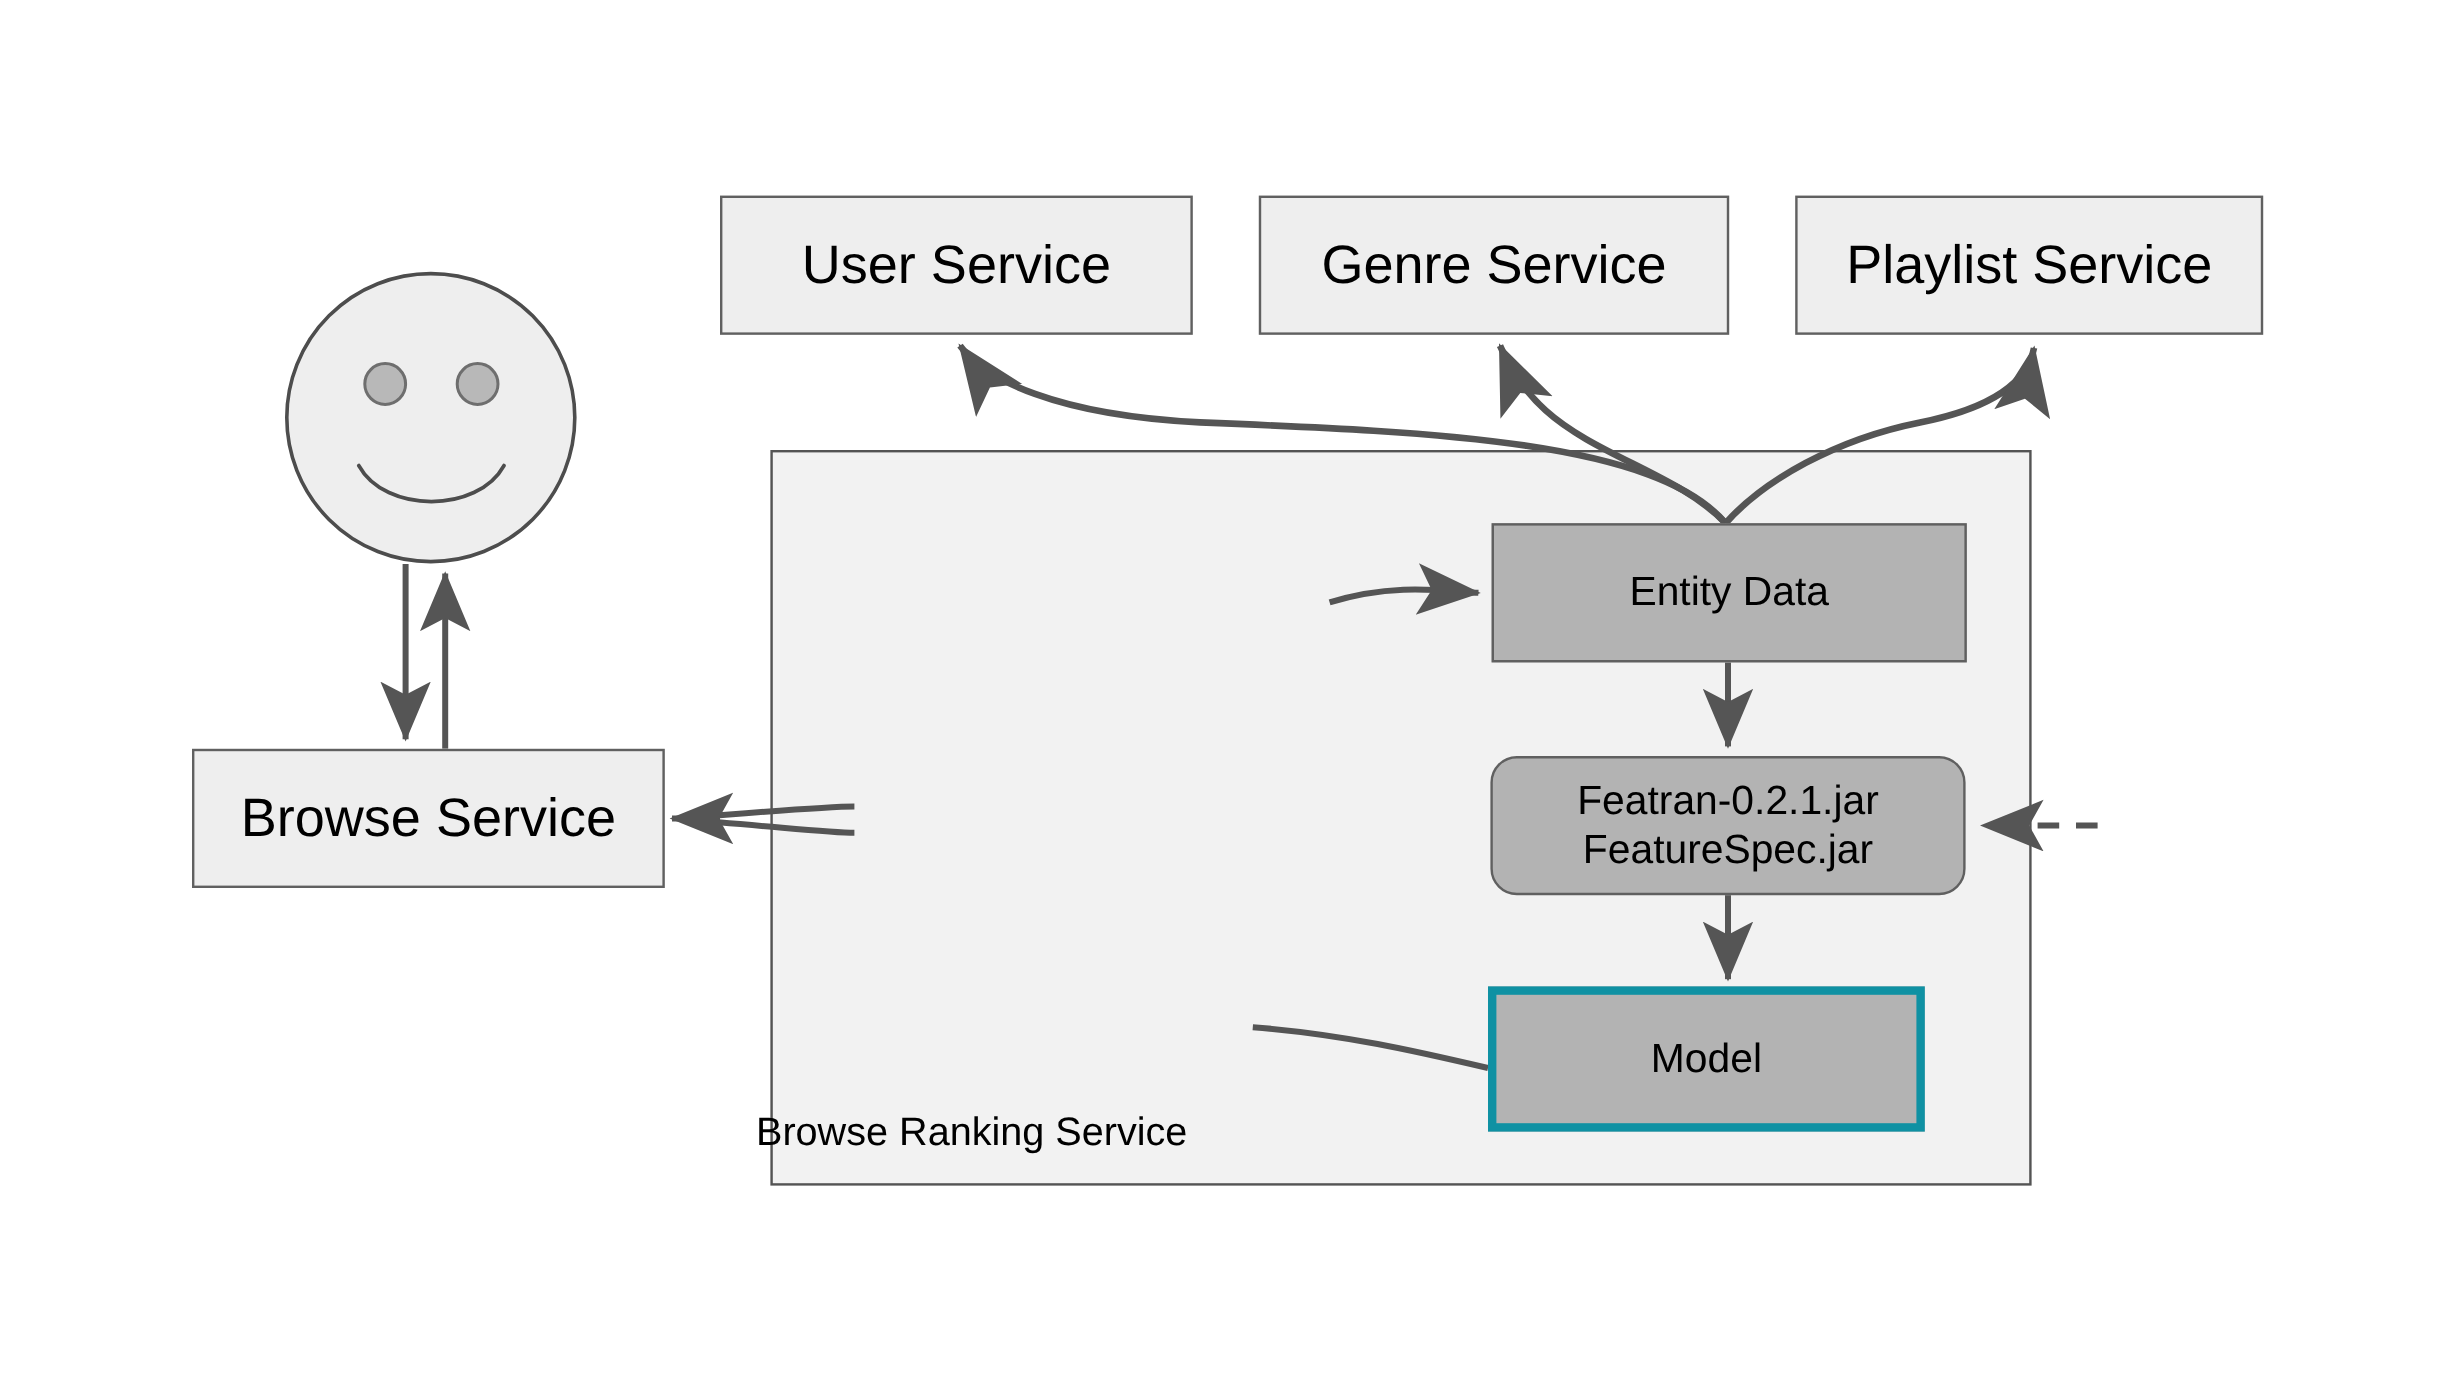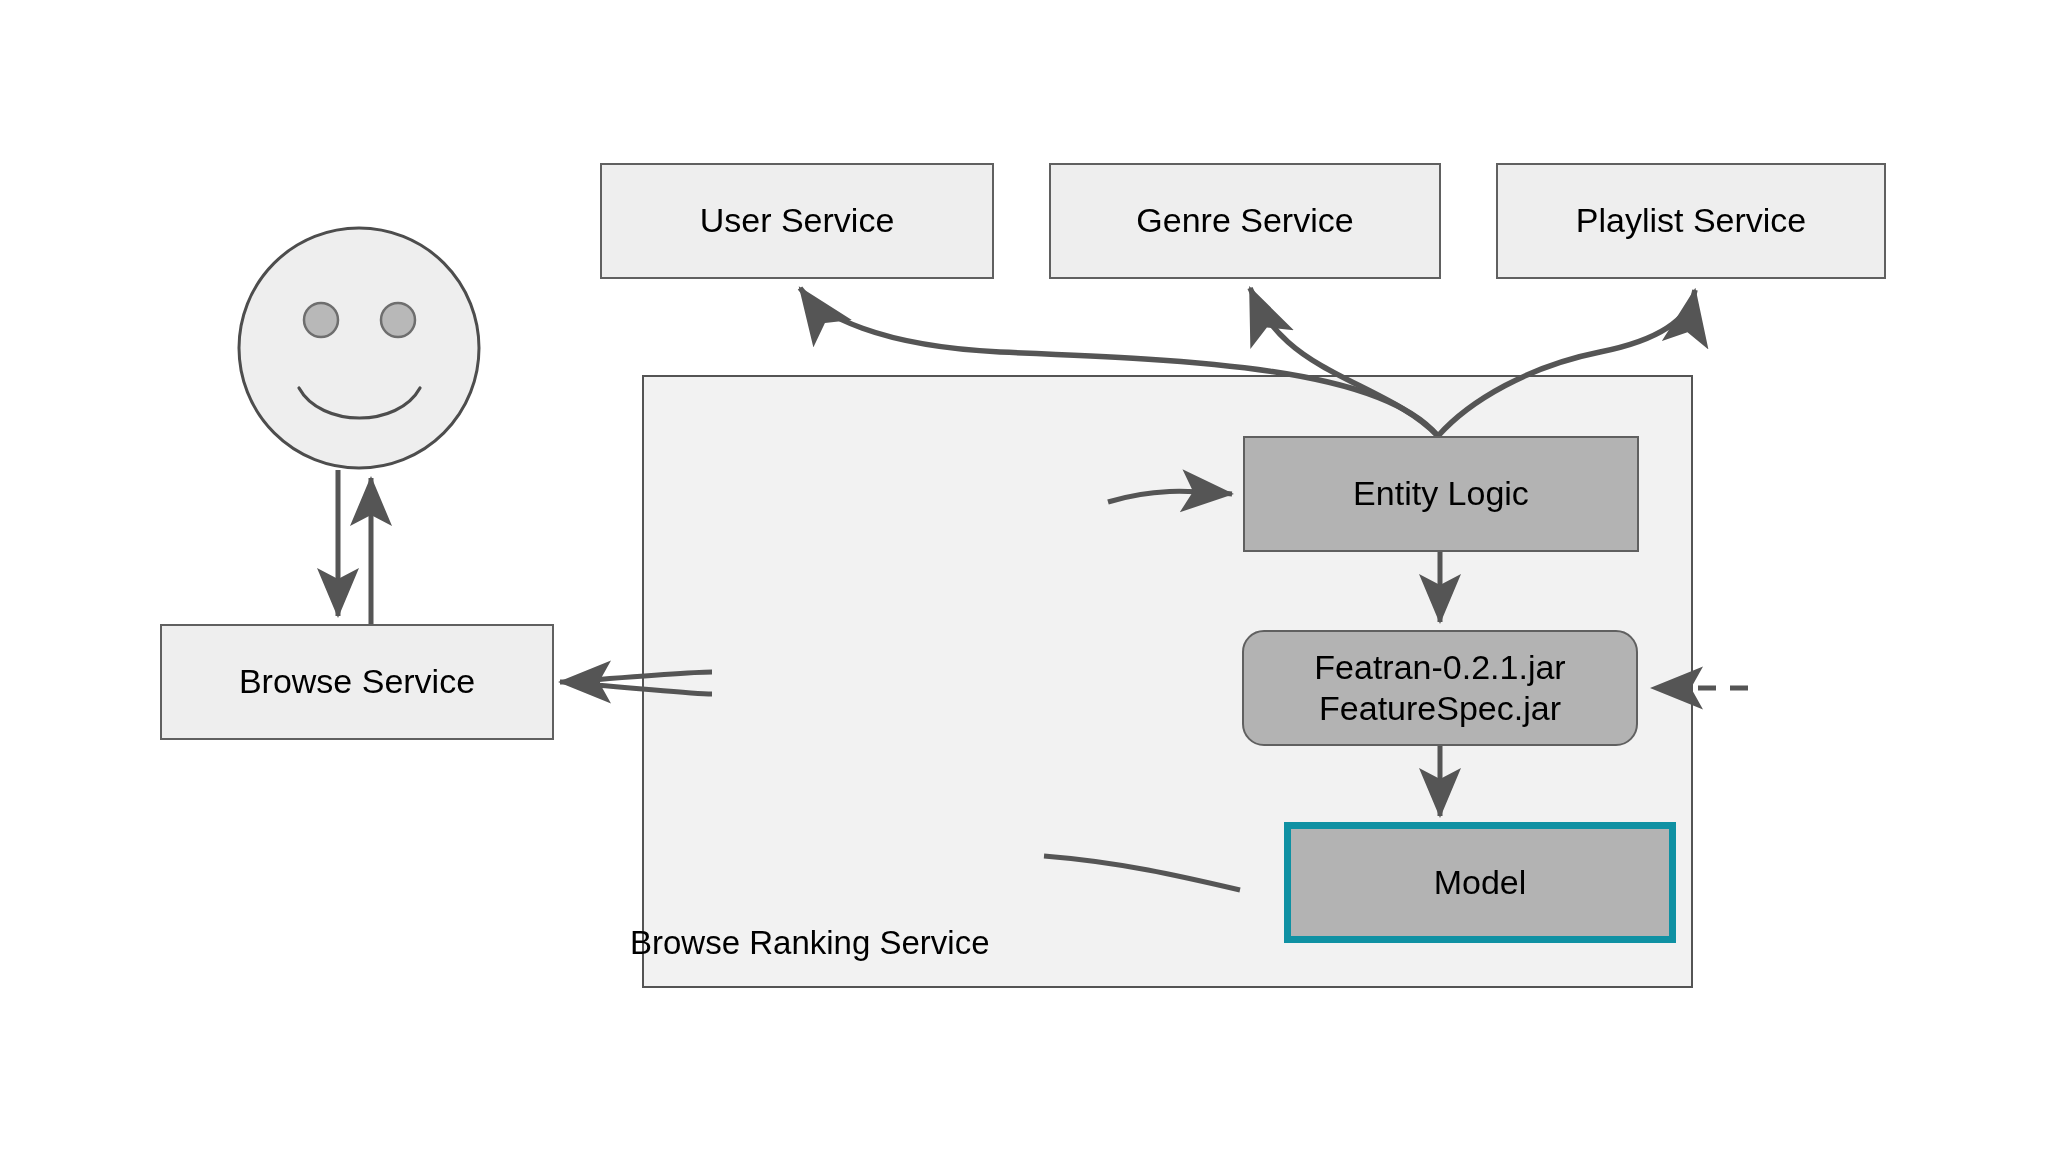--- a/index.html
+++ b/index.html
@@ -29,21 +29,21 @@
     display: flex;
     align-items: center;
     justify-content: center;
     text-align: center;
     color: #000000;
     line-height: 1.22;
   }
   .svc-box {
     background: #eeeeee;
     border: 2px solid #606060;
-    font-size: 34px;
+    font-size: 45px;
   }
   .data-box {
     background: #b3b3b3;
     border: 2px solid #606060;
     font-size: 34px;
   }
   .model-box {
     background: #b3b3b3;
     border: 7px solid #0f91a3;
     font-size: 34px;
@@ -135,26 +135,26 @@
   <div class="node svc-box" style="left:1496px; top:163px; width:390px; height:116px;">
     <span>Playlist Service</span>
   </div>
 
   <div class="node svc-box" style="left:160px; top:624px; width:394px; height:116px;">
     <span>Browse Service</span>
   </div>
 
 
   <div class="node data-box" style="left:1243px; top:436px; width:396px; height:116px;">
-    <span>Entity Logic</span>
+    <span>Entity Data</span>
   </div>
 
   <div class="node data-box" style="left:1242px; top:630px; width:396px; height:116px; flex-direction:column;border-radius:22px;">
     <span>Featran-0.2.1.jar</span>
     <span>FeatureSpec.jar</span>
   </div>
 
-  <div class="node model-box" style="left:1284px; top:822px; width:392px; height:121px;">
+  <div class="node model-box" style="left:1240px; top:822px; width:364px; height:121px;">
     <span>Model</span>
   </div>
 
 
 </div>
 
 </body></html>

